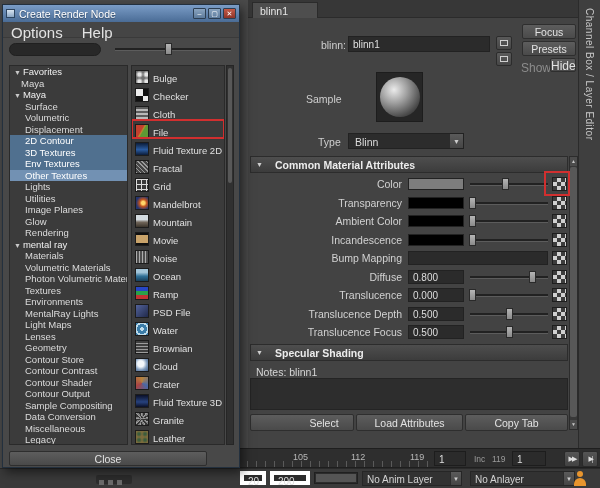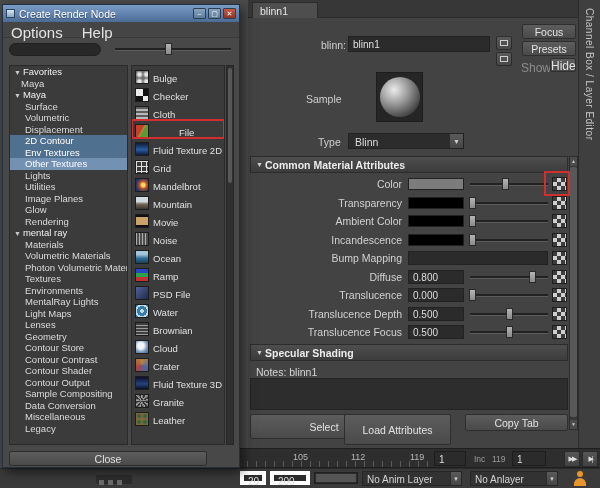--- a/index.html
+++ b/index.html
@@ -19,42 +19,42 @@
   .btn { position:absolute; background:linear-gradient(#5d5d5d,#4a4a4a); border:1px solid #2e2e2e; border-radius:2px; color:#e2e2e2; font-size:10.5px; font-family:inherit; text-align:center; cursor:default; }
   .focus-btn { left:274px; top:24px; width:54px; height:15px; }
   .presets-btn { left:274px; top:41px; width:54px; height:15px; }
   .show-lbl { left:273px; top:61px; color:#8c8c8c; font-size:12px; position:absolute; }
   .hide-btn { left:302px; top:58px; width:26px; height:14px; font-size:12px; }
   .sample-box { position:absolute; left:128px; top:72px; width:47px; height:50px; background:#262626; border:1px solid #1d1d1d; }
   .sphere { width:40px; height:40px; margin:4px auto; border-radius:50%;
     background:radial-gradient(circle at 35% 32%, #ebebeb, #a0a0a0 35%, #4c4c4c 72%, #1f1f1f 96%); }
   .type-dd { position:absolute; left:100px; top:133px; width:116px; height:16px; background:#2c2c2c; border:1px solid #222; color:#dcdcdc; font-size:10.5px; padding:2px 0 0 6px; }
   .dd-arrow { position:absolute; right:0; top:0; width:14px; height:14px; background:linear-gradient(#5a5a5a,#454545); border-left:1px solid #2c2c2c; color:#ccc; font-size:7px; text-align:center; padding-top:4px; }
-  .section { position:absolute; left:2px; width:318px; height:17px; background:linear-gradient(#4e4e4e,#3c3c3c); border:1px solid #2c2c2c; color:#ececec; font-weight:bold; font-size:10.5px; padding:2px 0 0 14px; }
+  .section { position:absolute; left:2px; width:318px; height:17px; background:linear-gradient(#4e4e4e,#3c3c3c); border:1px solid #2c2c2c; color:#ececec; font-weight:bold; font-size:10.5px; padding:2px 0 0 24px; }
   .section .tri { position:absolute; left:5px; top:4px; font-size:7px; color:#cfcfcf; font-weight:normal; }
   .sec-common { top:156px; }
   .sec-spec { top:344px; }
 
   .attr-row { position:absolute; left:2px; width:318px; height:16px; }
   .attr-label { position:absolute; left:0; top:2px; width:152px; text-align:right; color:#d2d2d2; font-size:10.5px; }
   .swatch { position:absolute; left:158px; top:2px; width:56px; height:12px; border:1px solid #222; }
   .value-field { position:absolute; left:158px; top:1px; width:56px; height:14px; background:#2b2b2b; border:1px solid #222; color:#dedede; font-size:10px; padding:1px 0 0 4px; }
   .bump-field { position:absolute; left:158px; top:1px; width:140px; height:14px; background:#2b2b2b; border:1px solid #222; }
   .slider { position:absolute; left:220px; top:2px; width:78px; height:13px; }
   .groove { position:absolute; left:0; right:0; top:5px; height:3px; background:#222; border-bottom:1px solid #5c5c5c; }
   .sl-handle { position:absolute; top:0; width:7px; height:12px; margin-left:-3px; background:linear-gradient(#b5b5b5,#8a8a8a); border:1px solid #2a2a2a; }
   .map-btn { position:absolute; left:302px; top:1px; width:15px; height:14px; border:1px solid #1e1e1e;
     background:conic-gradient(#d0d0d0 0 25%, #3c3c3c 0 50%, #d0d0d0 0 75%, #3c3c3c 0) 0 0 / 8px 8px; }
   .annotation-box { position:absolute; border:2px solid #d12f2f; z-index:6; }
   .color-annotation { left:296px; top:171px; width:26px; height:25px; }
 
   .notes-lbl { position:absolute; left:8px; top:366px; color:#d6d6d6; font-size:10.5px; }
   .notes-area { position:absolute; left:2px; top:378px; width:318px; height:32px; background:#2d2d2d; border:1px solid #242424; }
-  .select-btn { left:2px; top:414px; width:104px; height:25px;padding-left:44px; }
-  .load-btn { left:96px; top:414px; width:107px; height:31px; }
+  .select-btn { left:2px; top:414px; width:104px; height:17px;padding-left:44px; }
+  .load-btn { left:108px; top:414px; width:107px; height:17px; }
   .copy-btn { left:217px; top:414px; width:103px; height:17px; }
 
   .ae-scroll { position:absolute; left:321px; top:156px; width:9px; height:274px; background:#383838; border:1px solid #2c2c2c; }
   .ae-scroll .arrow { position:absolute; left:0; width:7px; height:9px; background:#4c4c4c; color:#c5c5c5; font-size:5px; text-align:center; line-height:9px; }
   .ae-scroll .up { top:0; }
   .ae-scroll .down { bottom:0; }
   .ae-scroll .thumb { position:absolute; left:0; top:10px; width:7px; height:250px; background:#585858; border-radius:2px; }
 
   
   .side-strip { position:absolute; left:578px; top:0; width:22px; height:448px; background:#3f3f3f; border-left:1px solid #2b2b2b; }
@@ -95,21 +95,21 @@
   .panel { position:absolute; top:60px; background:#3b3b3b; border:1px solid #2a2a2a; overflow:hidden; }
   .tree { left:6px; width:119px; height:380px; }
   .tree-row { height:11.5px; line-height:11.5px; padding-left:15px; font-size:9.5px; color:#dcdcdc; white-space:nowrap; overflow:hidden; position:relative; }
   .tree-row.root { padding-left:4px; color:#f0f0f0; }
   .tree-row.root::before { content:"▼ "; font-size:7px; color:#c8c8c8; }
   .tree-row.sub { padding-left:11px; }
   .tree-row.sel { background:#50708f; color:#fff; }
   .tree-row.selbright { background:#7291b3; color:#fff; }
   .nodelist { left:128px; width:94px; height:380px; }
   .node-row { height:18px; display:flex; align-items:flex-end; padding-left:3px; font-size:9.5px; color:#e0e0e0; white-space:nowrap; overflow:hidden; }
-  .node-row.annotated { outline:2px solid #d12f2f; outline-offset:-1px;gap:26px; }
+  .node-row.annotated { outline:2px solid #d12f2f; outline-offset:-1px; }
   .node-icon { width:14px; height:14px; border:1px solid #1c1c1c; margin-right:4px; flex:none; }
   .nscroll { position:absolute; left:223px; top:60px; width:8px; height:380px; background:#303030; border:1px solid #262626; }
   .nscroll .thumb { position:absolute; left:1px; top:2px; width:4px; height:115px; background:#585858; border-radius:2px; }
   .close-btn { left:6px; top:446px; width:198px; height:15px; }
 
   
   .icon-bulge { background:radial-gradient(circle,#e6e6e6 28%,#6e6e6e 75%) 0 0/7px 7px; }
   .icon-checker { background:conic-gradient(#111 0 25%,#ececec 0 50%,#111 0 75%,#ececec 0) 0 0/14px 14px; }
   .icon-cloth { background:repeating-linear-gradient(0deg,#b8b8b8 0 2px,#5c5c5c 2px 4px),#777; }
   .icon-file { background:linear-gradient(120deg,#c3402e 0 42%,#b98a2c 50%,#5d9a34 58% 100%); }
@@ -291,21 +291,21 @@
     <div class="mini-widget"><i></i><i></i><i></i></div>
     <div class="rb-field" style="left:240px; width:26px;">20</div>
     <div class="rb-field" style="left:270px; width:40px;">200</div>
     <div class="rb-slider">
         <i></i>
       </div>
     <div class="rb-dd" style="left:362px; width:100px;">
       <span>No Anim Layer</span>
       <span class="dd-arrow">▼</span>
     </div>
-    <div class="rb-dd" style="left:470px; width:88px;">
+    <div class="rb-dd" style="left:470px; width:105px;">
       <span>No Anlayer</span>
       <span class="dd-arrow">▼</span>
     </div>
     <div class="char-icon">
       <span class="head"></span>
       <span class="torso"></span>
     </div>
   </div>
 
   <div class="dialog">
@@ -349,20 +349,23 @@
         </div>
 
         <div class="tree-row leaf">
           <span>Displacement</span>
         </div>
 
         <div class="tree-row sel">
           <span>2D Contour</span>
         </div>
 
+        <div class="tree-row sel">
+          <span>3D Textures</span>
+        </div>
 
         <div class="tree-row sel">
           <span>Env Textures</span>
         </div>
 
         <div class="tree-row selbright">
           <span>Other Textures</span>
         </div>
 
         <div class="tree-row leaf">
@@ -478,20 +481,24 @@
         <div class="node-row annotated">
           <span class="node-icon icon-file"></span>
           <span>File</span>
         </div>
 
         <div class="node-row">
           <span class="node-icon icon-fluid2d"></span>
           <span>Fluid Texture 2D</span>
         </div>
 
+        <div class="node-row">
+          <span class="node-icon icon-fractal"></span>
+          <span>Fractal</span>
+        </div>
 
         <div class="node-row">
           <span class="node-icon icon-grid"></span>
           <span>Grid</span>
         </div>
 
         <div class="node-row">
           <span class="node-icon icon-mandelbrot"></span>
           <span>Mandelbrot</span>
         </div>

